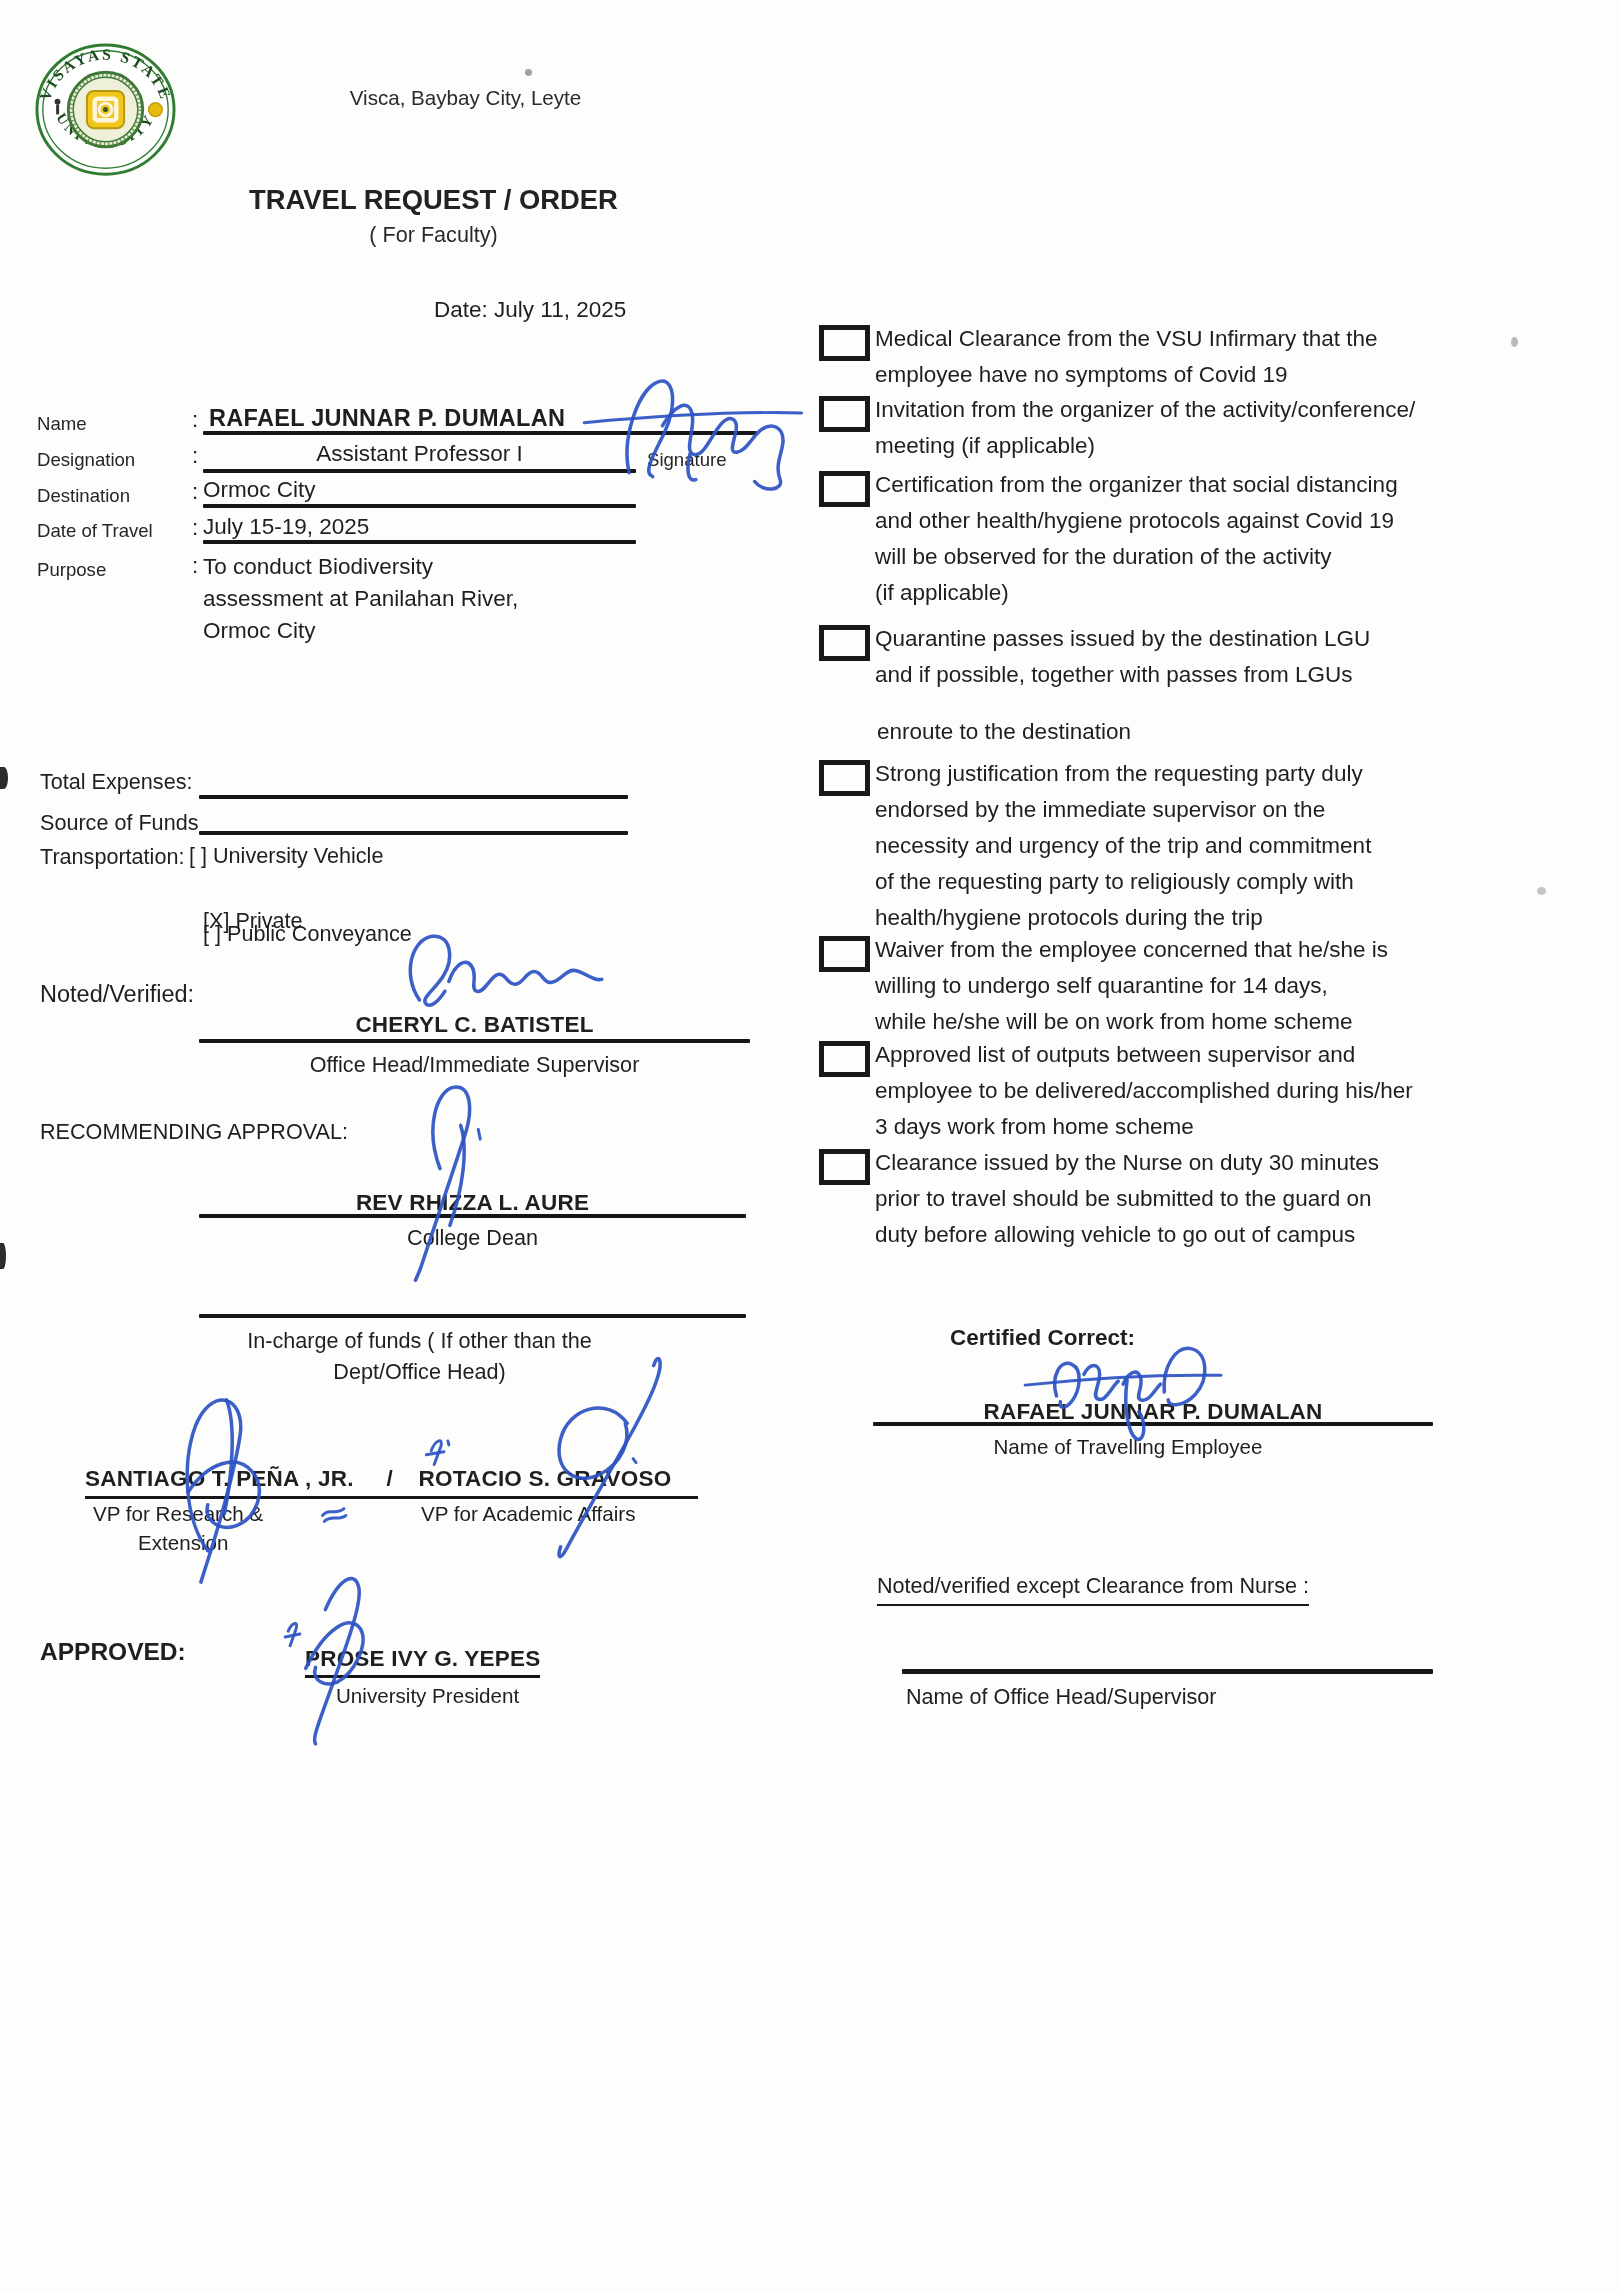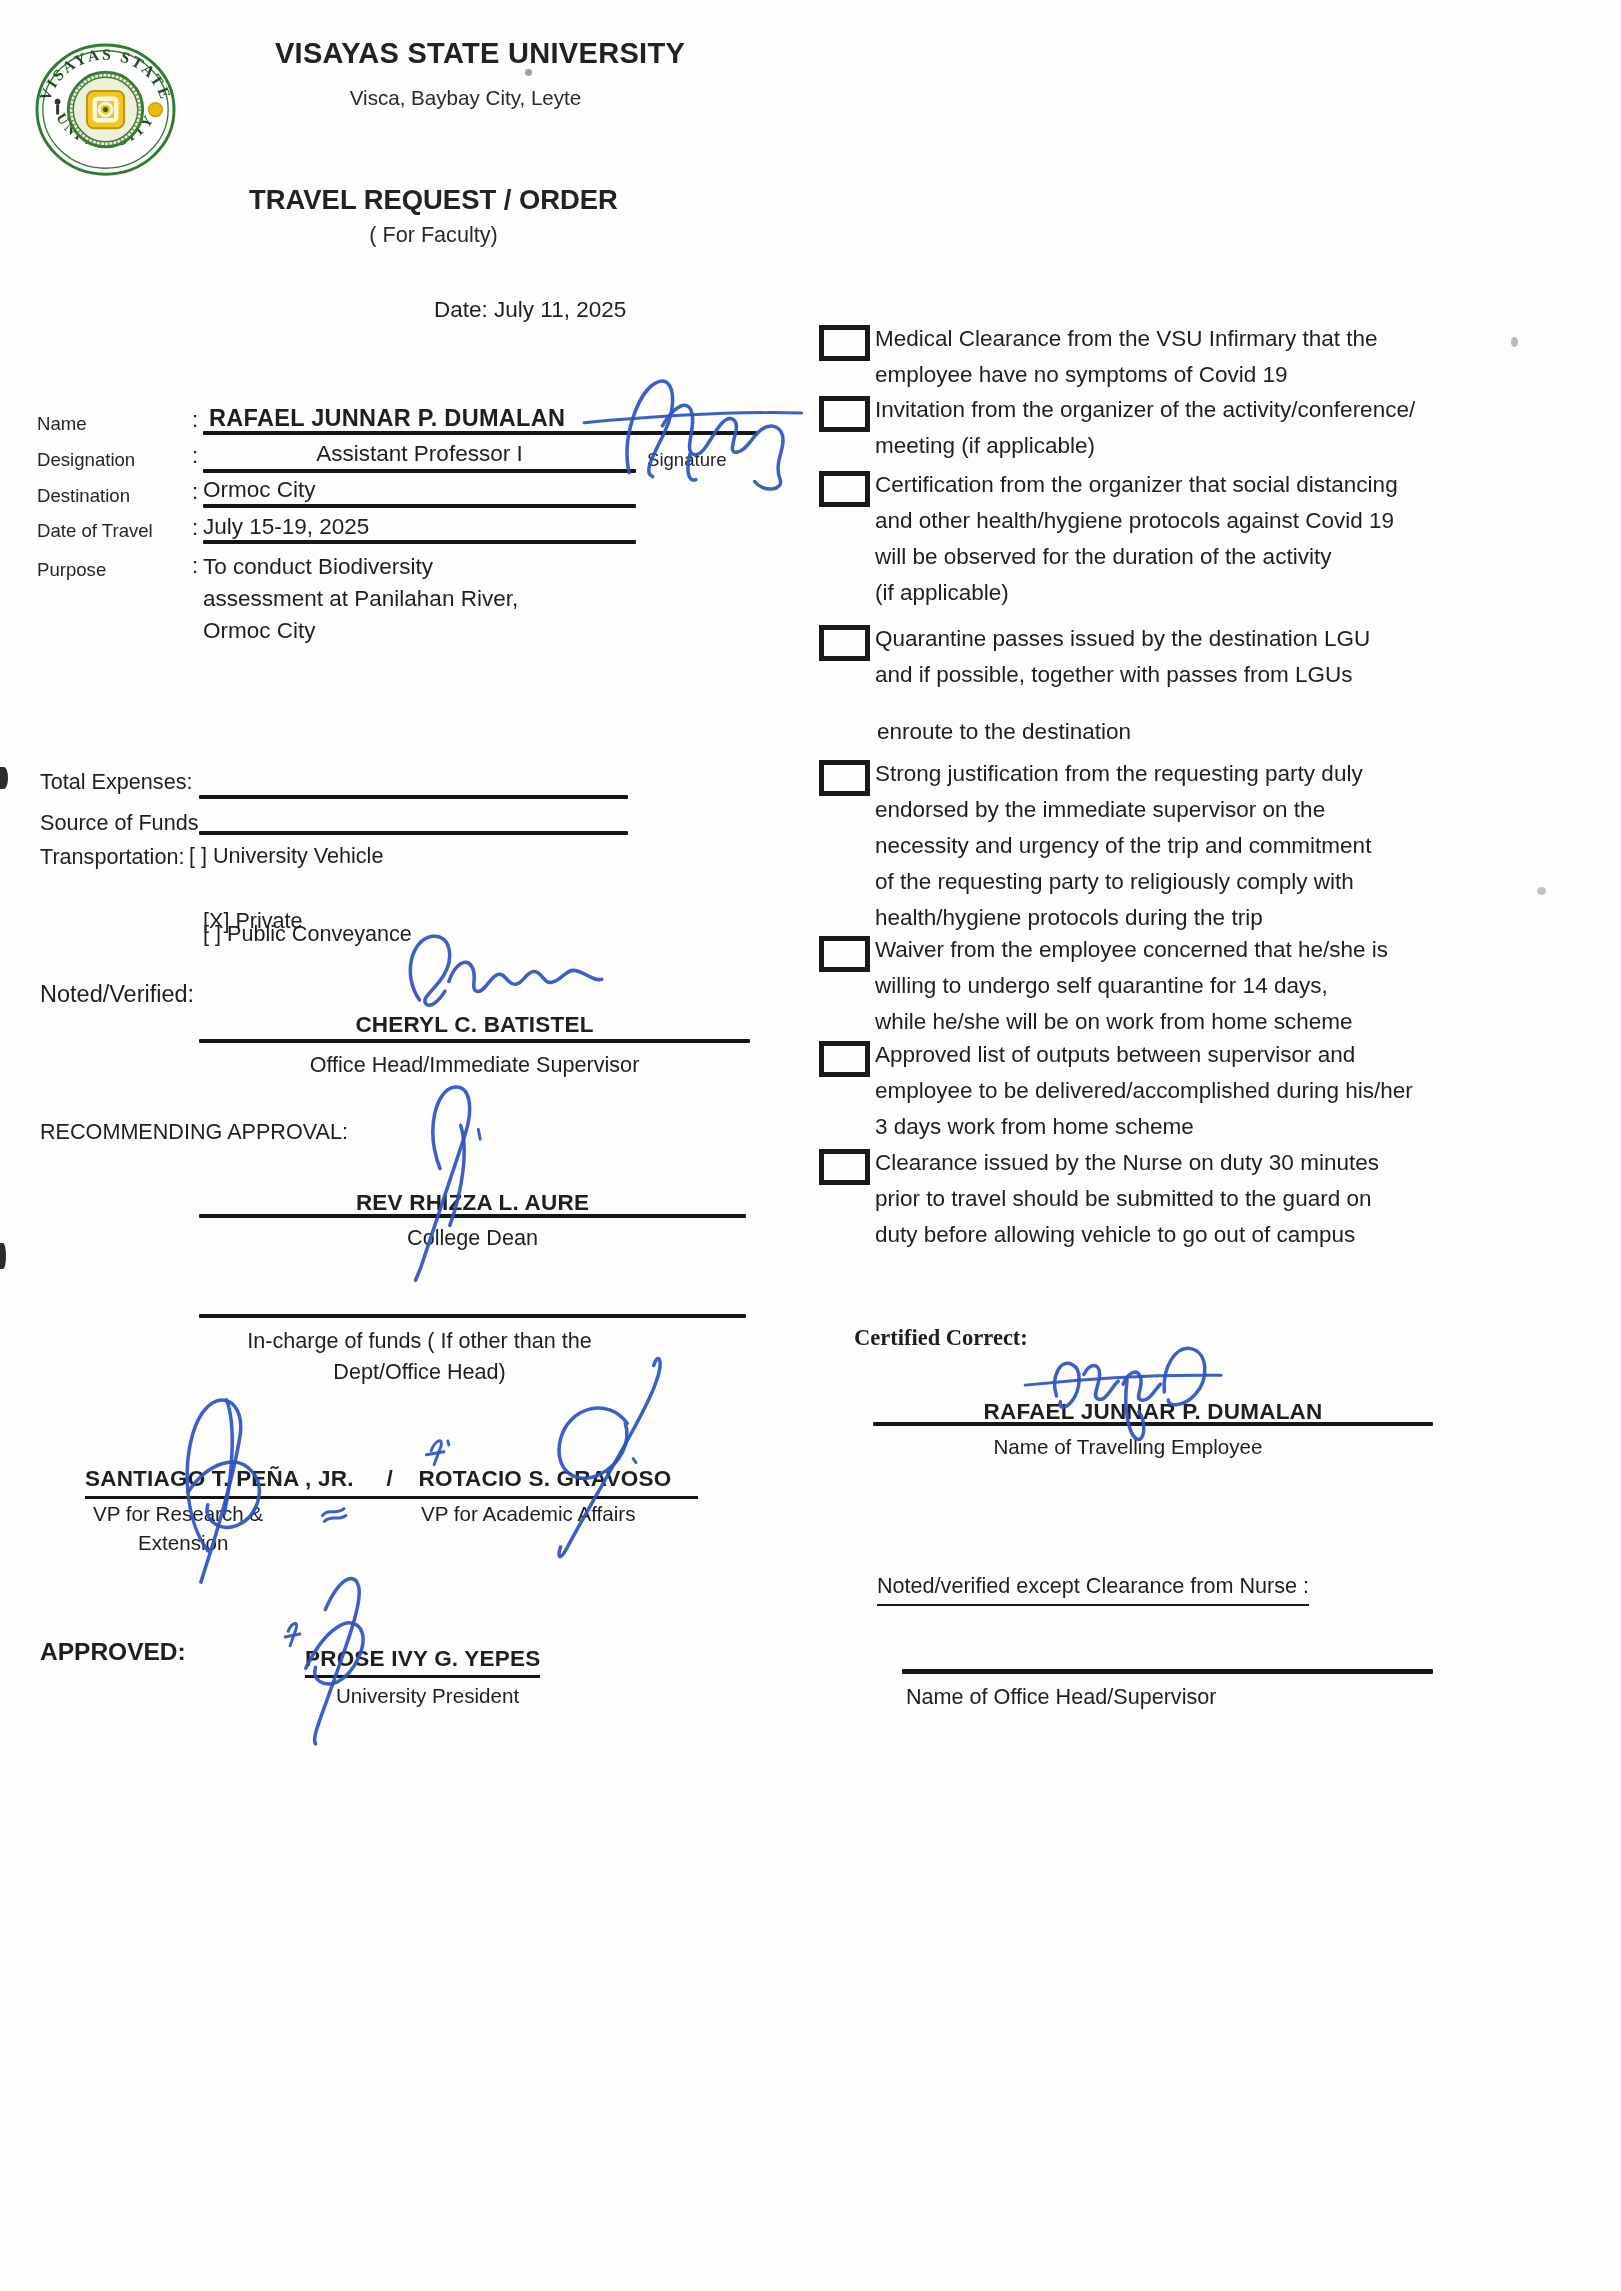--- a/index.html
+++ b/index.html
@@ -67,21 +67,20 @@
     <circle cx="75" cy="70" r="35.5" fill="none" stroke="#55804a" stroke-width="4" stroke-dasharray="1.5,2.8" opacity=".8"></circle>
     <rect x="56" y="51" width="38" height="38" rx="7" fill="#f2c71d" stroke="#b8960f" stroke-width="2"></rect>
     <rect x="64" y="59" width="22" height="22" rx="3" fill="none" stroke="#fdf6dd" stroke-width="4.5"></rect>
     <circle cx="75" cy="70" r="6.5" fill="#f2c71d" stroke="#fdf6dd" stroke-width="3"></circle>
     <circle cx="75" cy="70" r="2.6" fill="#3a5a2a"></circle>
     <circle cx="126" cy="70" r="7" fill="#e7ba12" stroke="#c79d08" stroke-width="1.5"></circle>
     <circle cx="26" cy="62" r="3" fill="#333"></circle>
     <rect x="24.6" y="65" width="3" height="10" fill="#333"></rect>
   </svg>
 
-  <div class="abs t-univ center" style="left:235px; top:37px; width:490px;">VISAYAS STATE UNIVERSITY</div>
   <div class="abs t-addr center" style="left:235px; top:86px; width:461px;">Visca, Baybay City, Leyte</div>
   <div class="abs t-form center" style="left:203px; top:184px; width:461px;">TRAVEL REQUEST / ORDER</div>
   <div class="abs t-fac center" style="left:203px; top:222px; width:461px;">( For Faculty)</div>
   <div class="abs t-date" style="left:434px; top:297px;">Date: July 11, 2025</div>
 
   <div class="abs f-label" style="left:37px; top:413px;">Name</div>
   <div class="abs f-colon" style="left:192px; top:407px;">:</div>
   <div class="abs f-name" style="left:209px; top:405px;">RAFAEL JUNNAR P. DUMALAN</div>
   <div class="hline" style="left:203px; top:431px; width:554px;"></div>
   <div class="abs f-label" style="left:647px; top:449px;">Signature</div>
@@ -192,21 +191,21 @@
 3 days work from home scheme</div>
       </div>
       <div class="check-row" style="top: 1149px;">
         <div class="checkbox"></div>
         <div class="check-text">Clearance issued by the Nurse on duty 30 minutes
 prior to travel should be submitted to the guard on
 duty before allowing vehicle to go out of campus</div>
       </div>
     </div>
 
-  <div class="abs bold" style="left:854px; top:1325px; font-size:22.5px;font-family:Liberation Serif, serif;">Certified Correct:</div>
+  <div class="abs bold" style="left:950px; top:1325px; font-size:22.5px;">Certified Correct:</div>
   <div class="abs name-line center" style="left:873px; top:1399px; width:560px;">RAFAEL JUNNAR P. DUMALAN</div>
   <div class="hline" style="left:873px; top:1422px; width:560px;"></div>
   <div class="abs caption-sm center" style="left:873px; top:1435px; width:510px;">Name of Travelling Employee</div>
 
   <div class="abs sec-label uline-text" style="left:877px; top:1573px;">Noted/verified except Clearance from Nurse :</div>
 
   <div class="hline thick" style="left:902px; top:1669px; width:531px;"></div>
   <div class="abs sec-label" style="left:906px; top:1684px;">Name of Office Head/Supervisor</div>
 
   <div class="edge-mark" style="top:767px; width:7.8px; height:21.6px;"></div>

